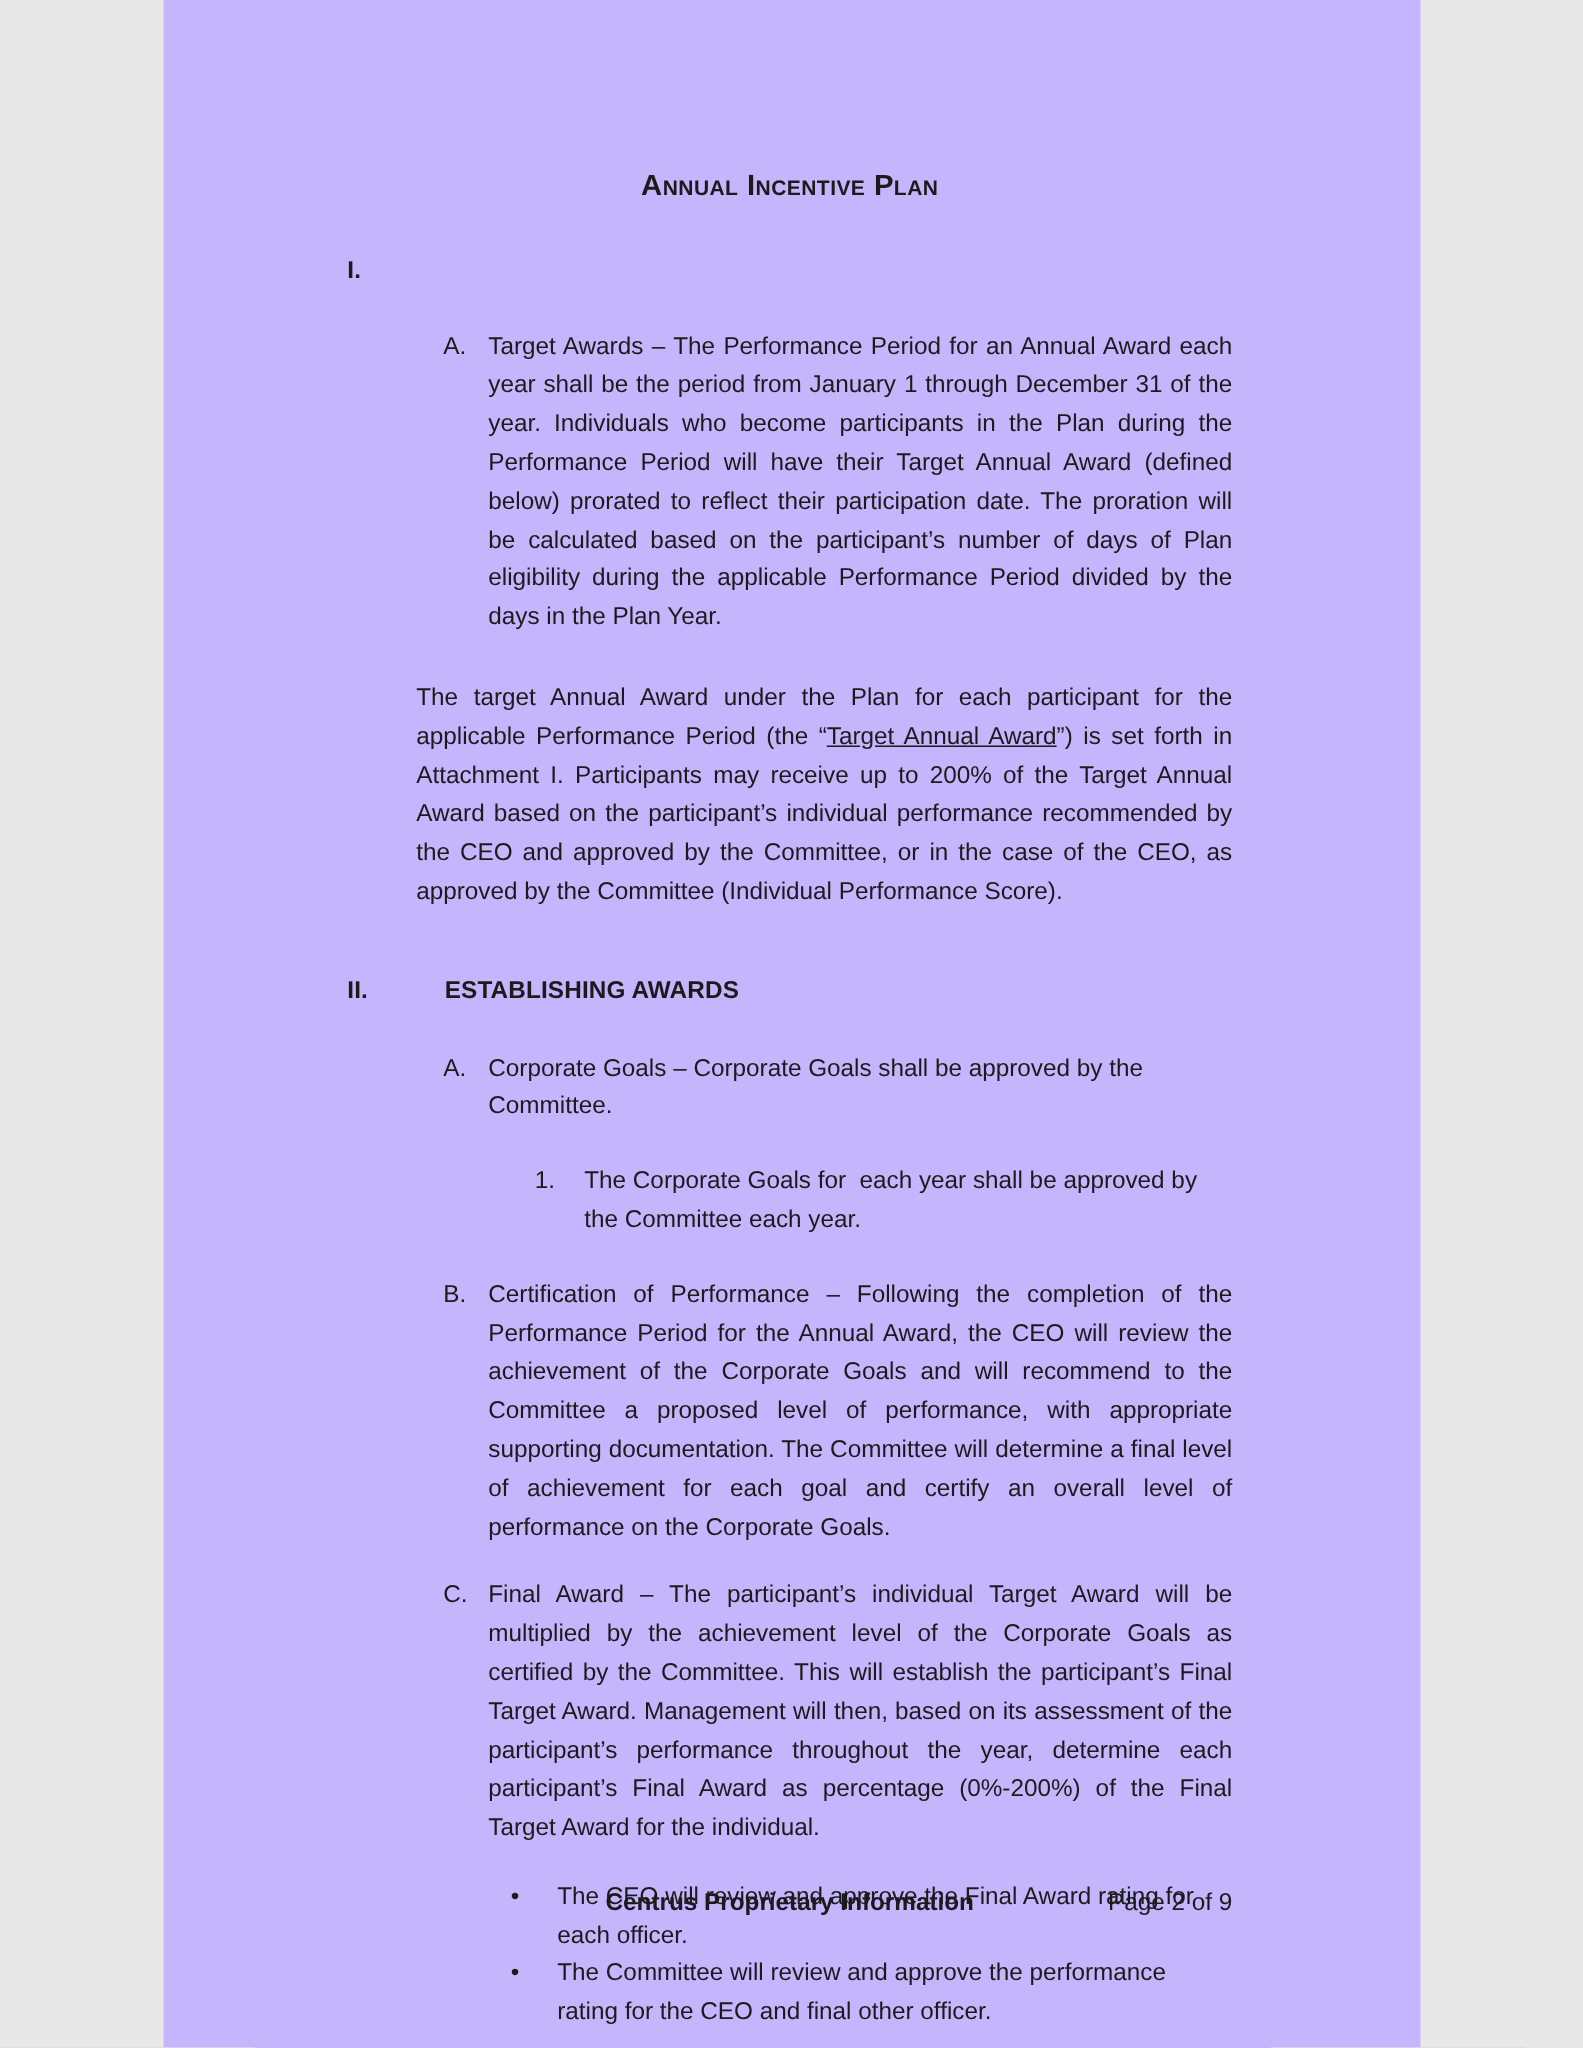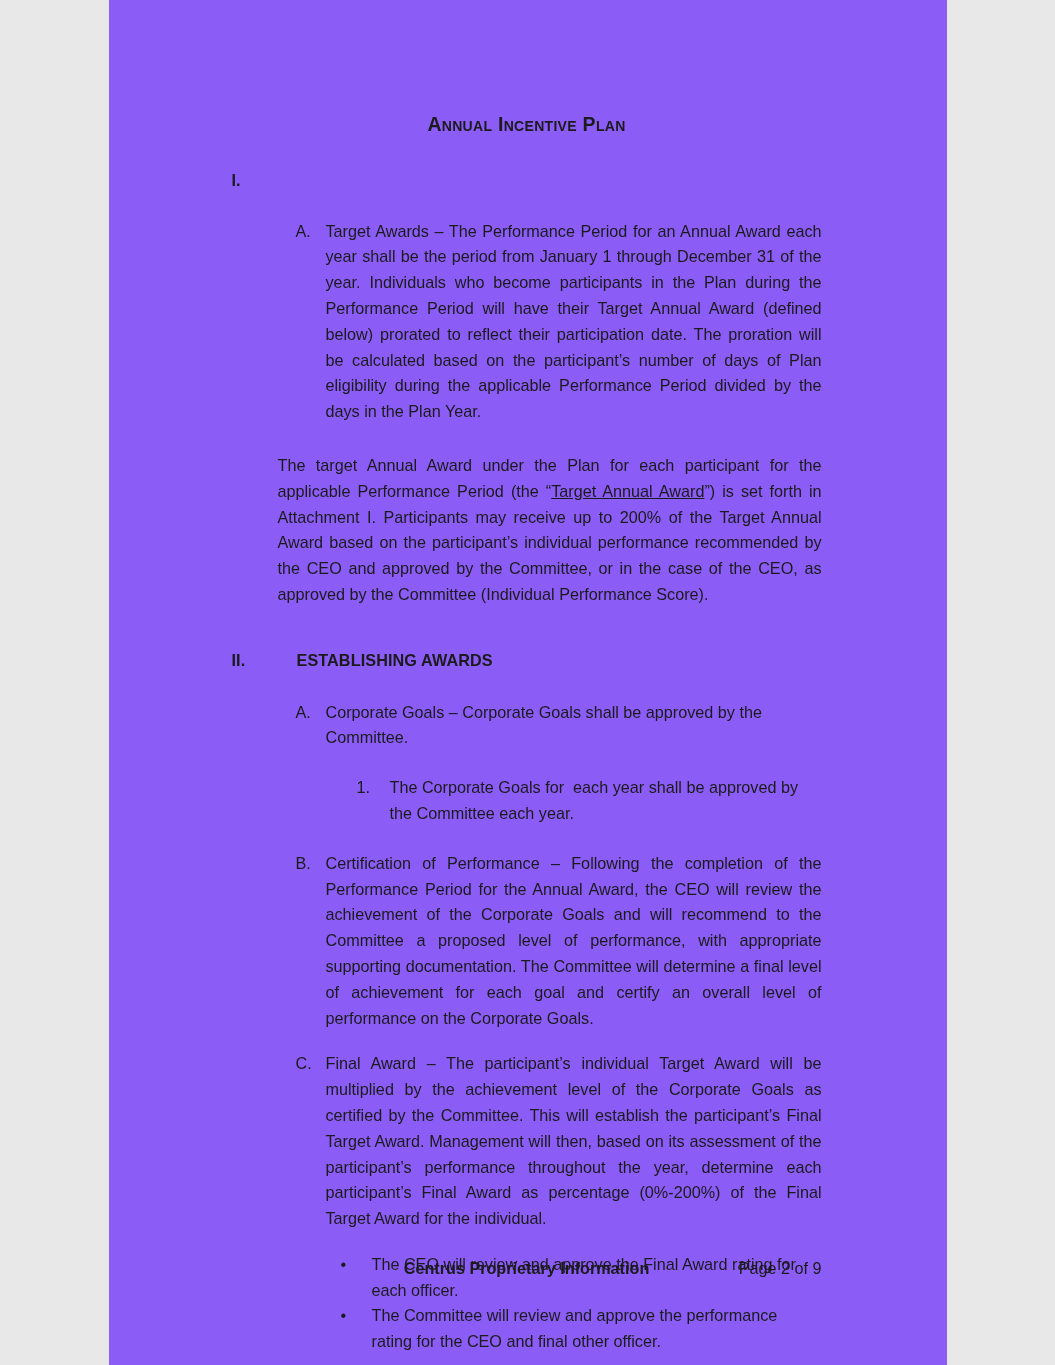--- a/index.html
+++ b/index.html
@@ -2,21 +2,21 @@
 <html><head>
 <meta charset="utf-8">
 <style>
   * { margin: 0; padding: 0; box-sizing: border-box; }
   html, body { background: #e8e8e8; }
   .page {
     position: relative;
     width: 838px;
     height: 1365px;
     margin: 0 auto;
-    background: #8b5cf6;
+    background: #c4b5fd;
     color: #1b1b1b;
     font-family: "Liberation Sans", sans-serif;
     font-size: 16.2px;
     line-height: 25.8px;
     overflow: hidden;
   }
   .content {
     position: absolute;
     left: 123px;
     right: 125px;

